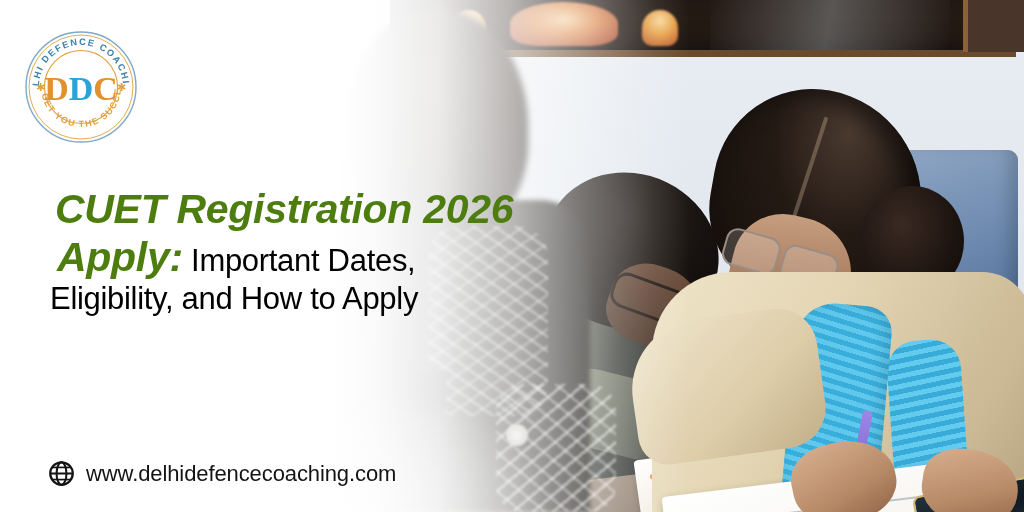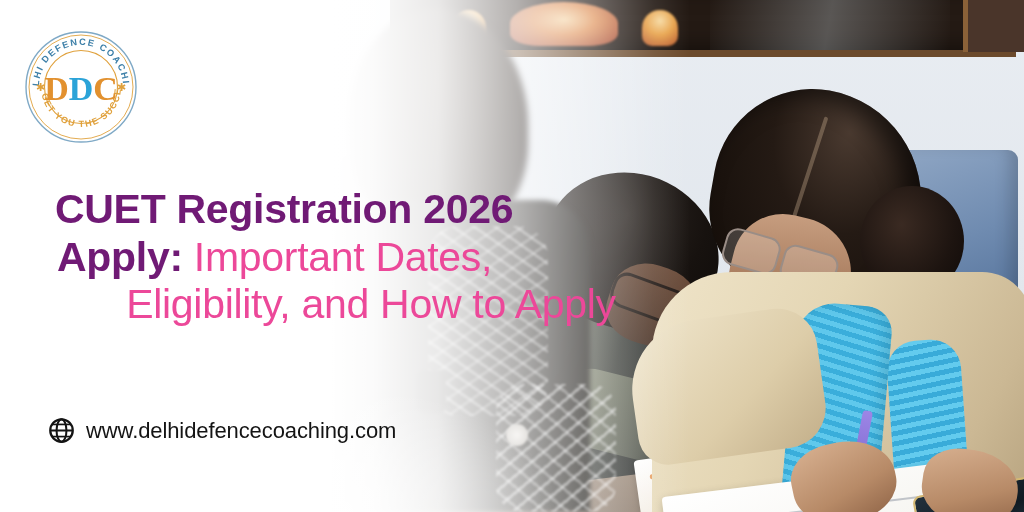--- a/index.html
+++ b/index.html
@@ -377,36 +377,37 @@
     line-height: 1.16;
     letter-spacing: -0.3px;
   }
   .hl-line {
     display: block;
     white-space: nowrap;
   }
   .hl-bold {
     font-weight: 700;
     font-size: 41px;
-    color: #701a75;
+    color: #4d7c0f;
+    font-style: italic;
   }
   .hl-reg {
     font-weight: 400;
-    font-size: 41px;
-    color: #ec4899;
+    font-size: 31px;
+    color: #000000;
   }
   .hl-line.l1 { margin-left: 3px; }
   .hl-line.l2 { margin-left: 5px; }
-  .hl-line.l3 { margin-left: -2px; text-align: center; }
+  .hl-line.l3 { margin-left: -2px; }
 
   
   .url-row {
     position: absolute;
     left: 48px;
-    top: 417px;
+    top: 460px;
     display: flex;
     align-items: center;
     gap: 11px;
   }
   .globe-icon {
     width: 27px;
     height: 27px;
     flex: 0 0 27px;
   }
   .url-text {

